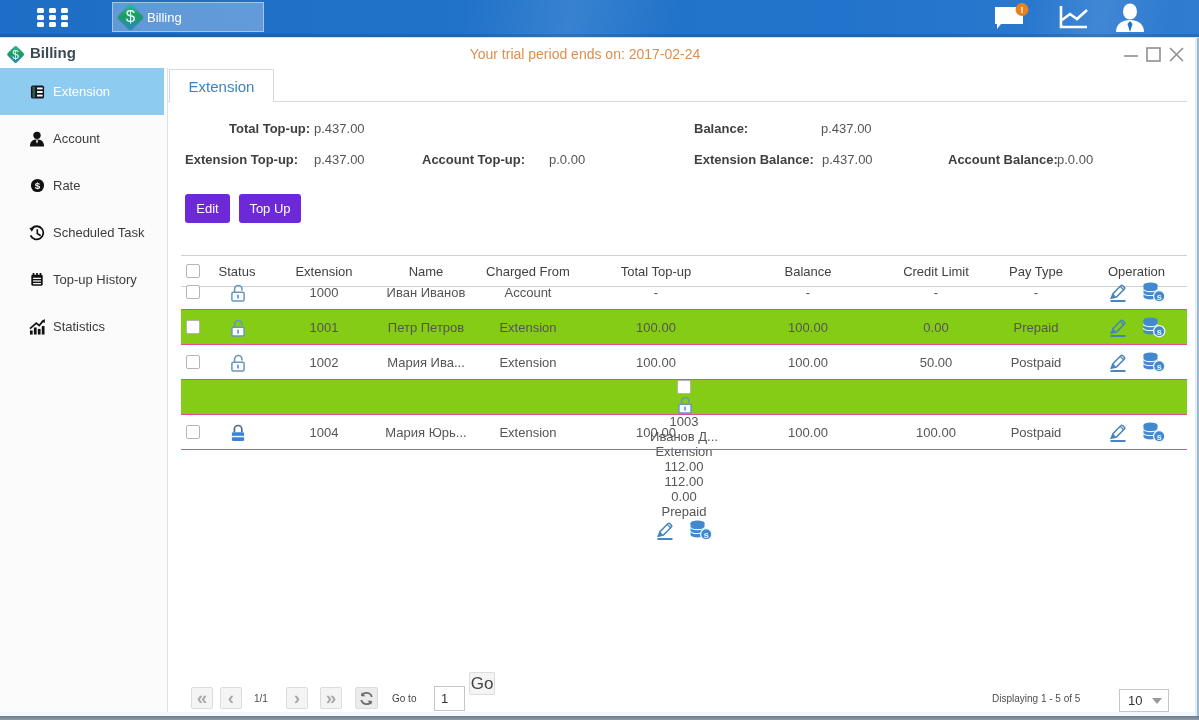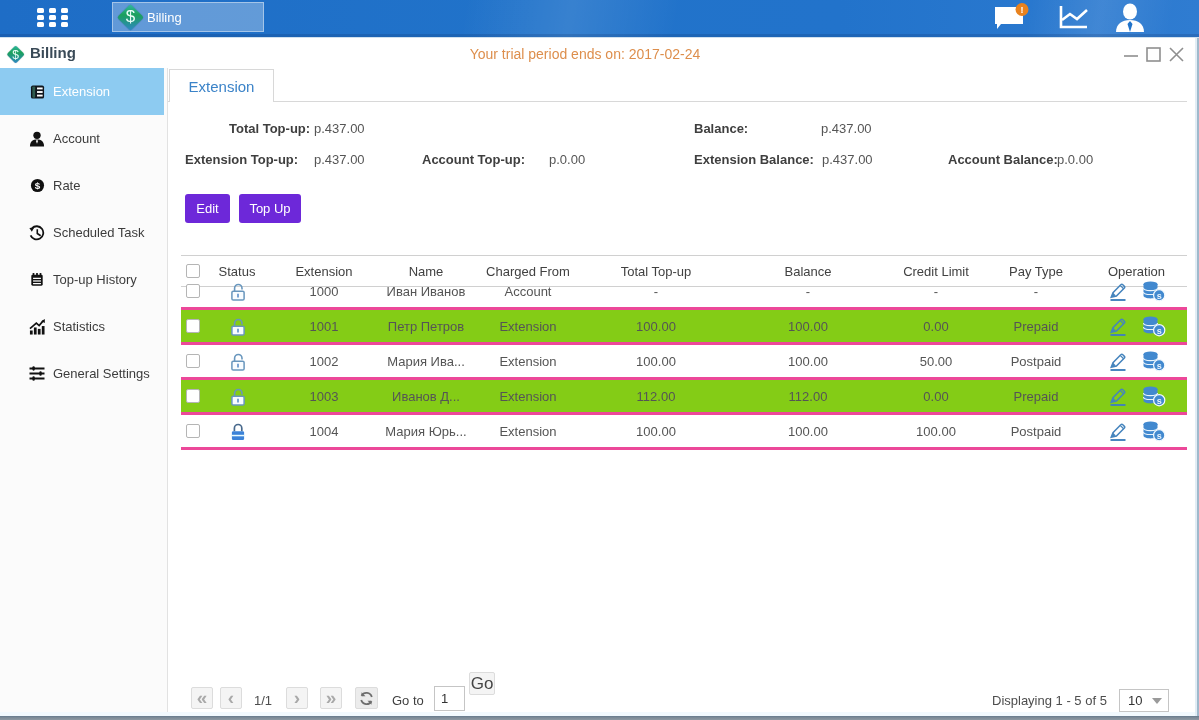--- a/index.html
+++ b/index.html
@@ -35,29 +35,29 @@
 
 #tabrow { left:168px; top:68px; width:1019px; height:34px; border-bottom:1px solid #d8d8d8; }
 #tab1 { position:absolute; left:1px; top:1px; width:105px; height:33px; background:#fff; border:1px solid #d8d8d8; border-bottom:none; font-size:15px; color:#3b83c8; display:flex; align-items:center; justify-content:center; }
 .lbl { position:absolute; font-size:13px; font-weight:bold; color:#3f3f3f; }
 .val { position:absolute; font-size:13px; color:#555; }
 .btn { position:absolute; top:194px; height:29px; background:#6d28d9; color:#fff; font-size:13px; border-radius:3px; display:flex; align-items:center; justify-content:center; }
 
 
 .trow { position:absolute; left:181px; width:1006px; display:flex; align-items:center; }
 .hdr { top:243px; height:32px; border-top:1px solid #d0d0d0; border-bottom:1px solid #d0d0d0; font-size:13px; color:#414141;margin-top:12px; }
-.drow { height:35px; font-size:13px; color:#555; border-bottom:3px solid #ec4899; }
+.drow { height:35px; font-size:13px; color:#555; border-bottom:1px solid #ec4899; }
 .drow.alt { background:#84cc16; }
 .cell { text-align:center; flex:none; display:flex; align-items:center; justify-content:center; }
 .c0{width:23px;} .c1{width:66px;} .c2{width:108px;} .c3{width:96px;} .c4{width:108px;} .c5{width:148px;} .c6{width:156px;} .c7{width:100px;} .c8{width:100px;} .c9{width:101px;}
 .cb { display:inline-block; width:14px; height:14px; border:1px solid #b5b5b5; border-radius:2px; background:#fff; }
 
 
 .pbtn { position:absolute; top:687px; width:22px; height:22px; background:#f4f4f4; border:1px solid #dcdcdc; border-radius:2px; display:flex; align-items:center; justify-content:center; color:#a9a9a9; font-size:19px; font-weight:bold; }
-.ptext { position:absolute; top:693px; font-size:13px; color:#4d4d4d; }
+.ptext { position:absolute; top:693px; font-size:10px; color:#4d4d4d; }
 
 #goInput { position:absolute; left:434px; top:686px; width:31px; height:25px; border:1px solid #c5c5c5; background:#fff; font-size:13px; color:#333; display:flex; align-items:center; padding-left:6px; }
 #goBtn { position:absolute; left:469px; top:672px; width:26px; height:23px; background:#f4f4f4; border:1px solid #dcdcdc; border-radius:2px; font-size:17px; color:#444; display:flex; align-items:center; justify-content:center; }
 #ddl { position:absolute; left:1119px; top:689px; width:50px; height:23px; background:#fff; border:1px solid #c5c5c5; font-size:13px; color:#333; }
 #ddl .num { position:absolute; left:8px; top:3px; }
 #ddl .tri { position:absolute; right:6px; top:8px; width:0; height:0; border-left:5px solid transparent; border-right:5px solid transparent; border-top:6px solid #9a9a9a; }
 
 #bottomstrip { left:0; top:712px; width:1199px; height:8px; background:#f2f9fe; }
 #bottomline { left:0; top:716px; width:1199px; height:4px; background:linear-gradient(#667a8d,#7c8a97 40%,#8d99a3); }
 #rightedge { left:1195px; top:38px; width:4px; height:678px; background:linear-gradient(90deg,#e2edf5 0 2px,#9fb9cc 2px 4px); }
@@ -169,29 +169,20 @@
     <span class="mico">
       <svg viewBox="0 0 17 17" width="16" height="16">
         <rect x="1" y="12.2" width="2.9" height="4.3" fill="#111"></rect>
         <rect x="5.2" y="9" width="2.9" height="7.5" fill="#111"></rect>
         <rect x="9.4" y="10.5" width="2.9" height="6" fill="#111"></rect>
         <rect x="13.6" y="7.5" width="2.9" height="9" fill="#111"></rect>
         <path d="M1 10.2 L7.8 4.4 L10.8 7 L15 2" stroke="#111" stroke-width="1.8" fill="none"></path>
         <path d="M16.8 0 l0 4.2 l-3.8 -1.8 z" fill="#111"></path>
       </svg>
     </span>Statistics</div>
-  <div class="mitem abs" style="top:350px;">
-    <span class="mico">
-      <svg viewBox="0 0 17 16" width="16" height="15">
-        <path d="M0.5 2.6 h16 M0.5 8 h16 M0.5 13.4 h16" stroke="#111" stroke-width="2.1"></path>
-        <rect x="3.6" y="0.2" width="2.5" height="4.8" rx="1.2" fill="#111"></rect>
-        <rect x="11" y="5.6" width="2.5" height="4.8" rx="1.2" fill="#111"></rect>
-        <rect x="3.6" y="11" width="2.5" height="4.8" rx="1.2" fill="#111"></rect>
-      </svg>
-    </span>General Settings</div>
 
   <div id="tabrow" class="abs">
       <div id="tab1">Extension</div>
     </div>
 
   <div class="lbl" style="left:185px;top:121px;margin-left:44px;">Total Top-up:</div>
   <div class="val" style="left:314px;top:121px;">p.437.00</div>
   <div class="lbl" style="left:694px;top:121px;">Balance:</div>
   <div class="val" style="left:821px;top:121px;">p.437.00</div>
 
@@ -323,21 +314,21 @@
       <svg width="24" height="22" viewBox="0 0 24 22">
           <ellipse cx="8.5" cy="4.2" rx="7" ry="2.6" fill="#4289cf"></ellipse>
           <path d="M1.5 4.2 v11.6 c0 1.45 3.1 2.6 7 2.6 c3.9 0 7 -1.15 7 -2.6 v-11.6" fill="#4289cf"></path>
           <path d="M1.5 8 c0 1.45 3.1 2.6 7 2.6 c3.9 0 7 -1.15 7 -2.6 M1.5 11.9 c0 1.45 3.1 2.6 7 2.6 c3.9 0 7 -1.15 7 -2.6" stroke="#eaf4fc" stroke-width="1.1" fill="none"></path>
           <circle cx="17.2" cy="15.2" r="5.6" fill="#4289cf" stroke="#f4fafe" stroke-width="1.2"></circle>
           <text x="17.2" y="18.6" font-size="9" font-weight="bold" fill="#eaf4fc" text-anchor="middle">s</text>
         </svg>
     </div>
   </div>
 
-  <div class="trow drow alt abs" style="top:380px;">
+  <div class="trow drow alt abs" style="top:380px;flex-direction:column;">
     <div class="cell c0">
         <span class="cb"></span>
       </div>
     <div class="cell c1">
         <svg class="lock" width="17" height="20" viewBox="0 0 17 20">
           <rect x="2.9" y="10.2" width="12.2" height="8.9" rx="1.4" fill="#f8fcff" stroke="#6896bd" stroke-width="1.5"></rect>
           <path d="M9 12.8 v3.8" stroke="#4f86c4" stroke-width="1.5"></path>
           <path d="M5.6 10.2 v-3 a3.7 3.7 0 0 1 7.4 0 v1.3" fill="none" stroke="#6896bd" stroke-width="1.6"></path>
         </svg>
       </div>

